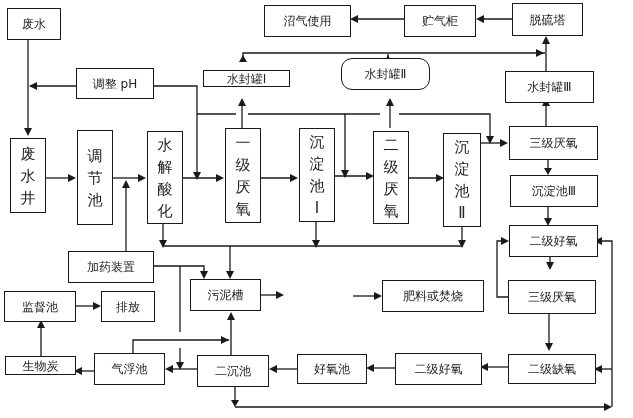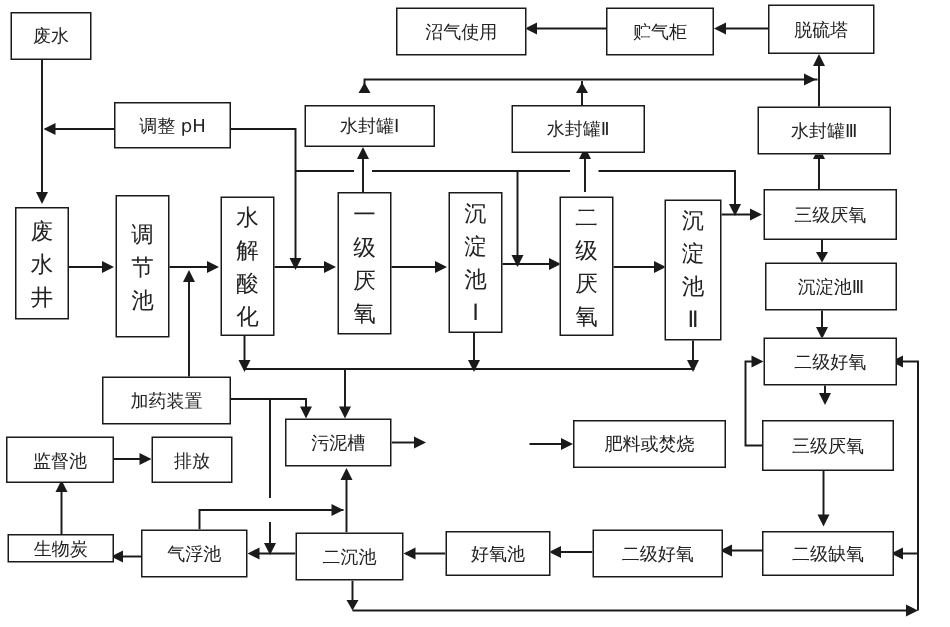--- a/index.html
+++ b/index.html
@@ -204,24 +204,24 @@
     <span>厌</span>
     <span>氧</span>
   </div>
   <div class="box vbox" style="left:443px;top:133px;width:38px;height:94px;">
     <span>沉</span>
     <span>淀</span>
     <span>池</span>
     <span>Ⅱ</span>
   </div>
 
-  <div class="box" style="left:203px;top:70px;width:87px;height:28px;">
+  <div class="box" style="left:203px;top:70px;width:87px;height:17px;">
       <span>水封罐Ⅰ</span>
     </div>
-  <div class="box" style="left:341px;top:70px;width:89px;height:32px;">
+  <div class="box" style="left:341px;top:58px;width:89px;height:32px;border-radius:11px;">
       <span>水封罐Ⅱ</span>
     </div>
   <div class="box" style="left:505px;top:71px;width:89px;height:32px;">
       <span>水封罐Ⅲ</span>
     </div>
 
   <div class="box" style="left:264px;top:5px;width:87px;height:32px;">
       <span>沼气使用</span>
     </div>
   <div class="box" style="left:404px;top:5px;width:72px;height:32px;">

